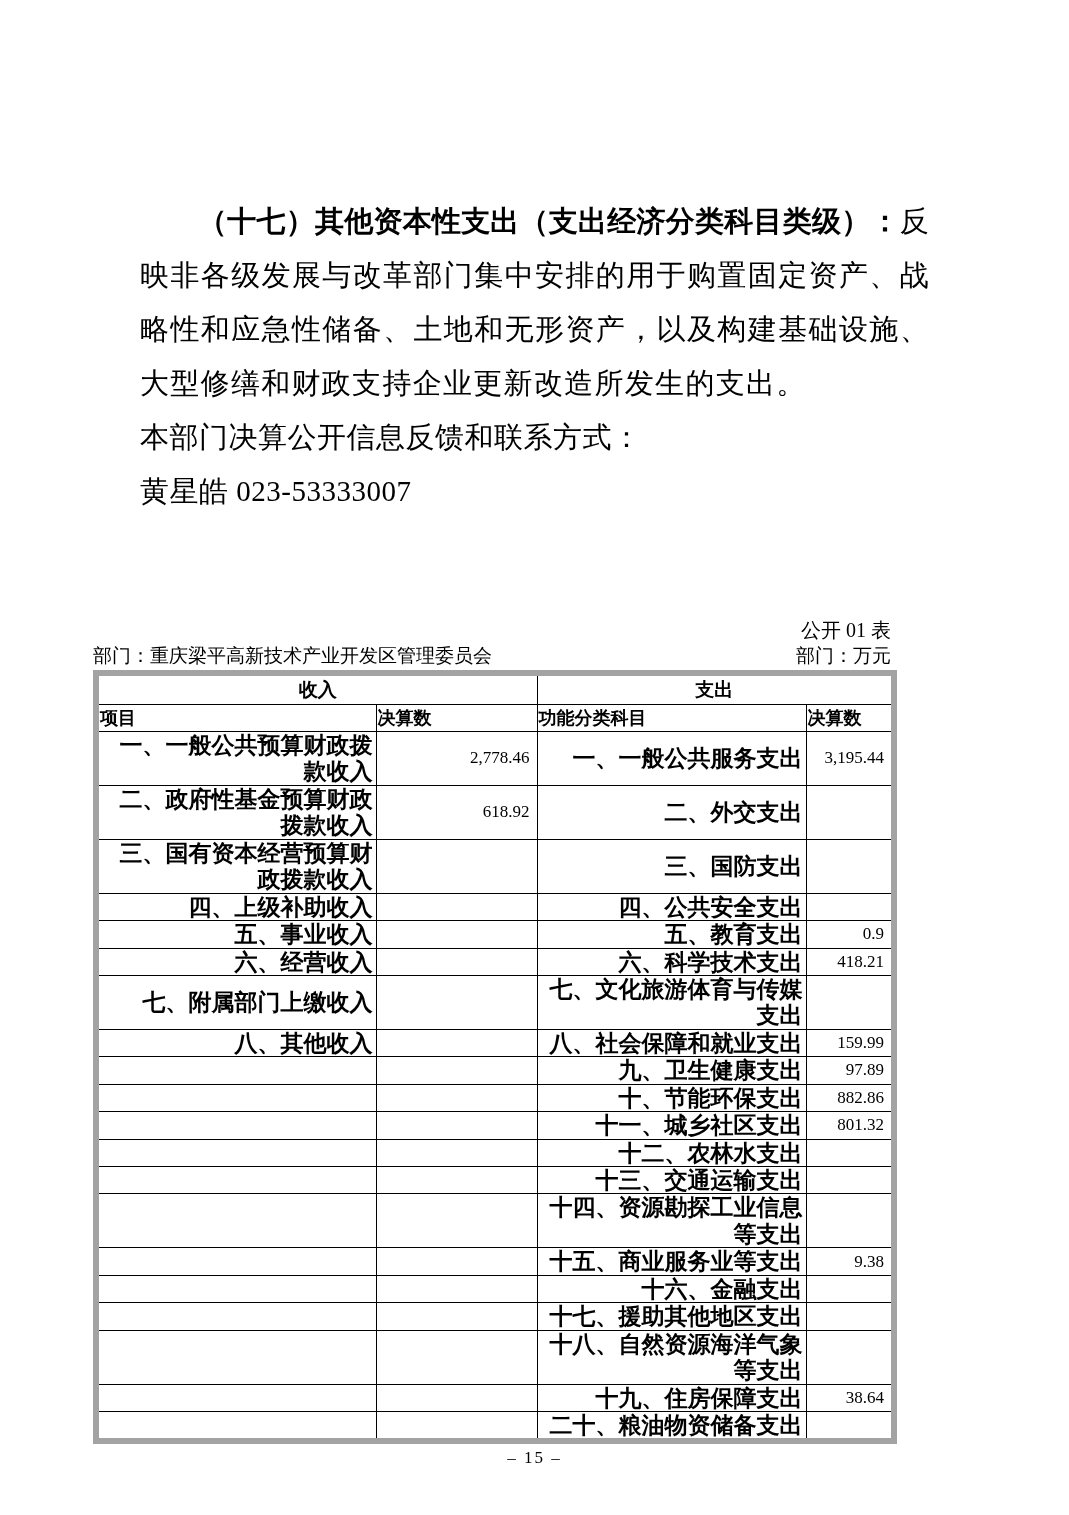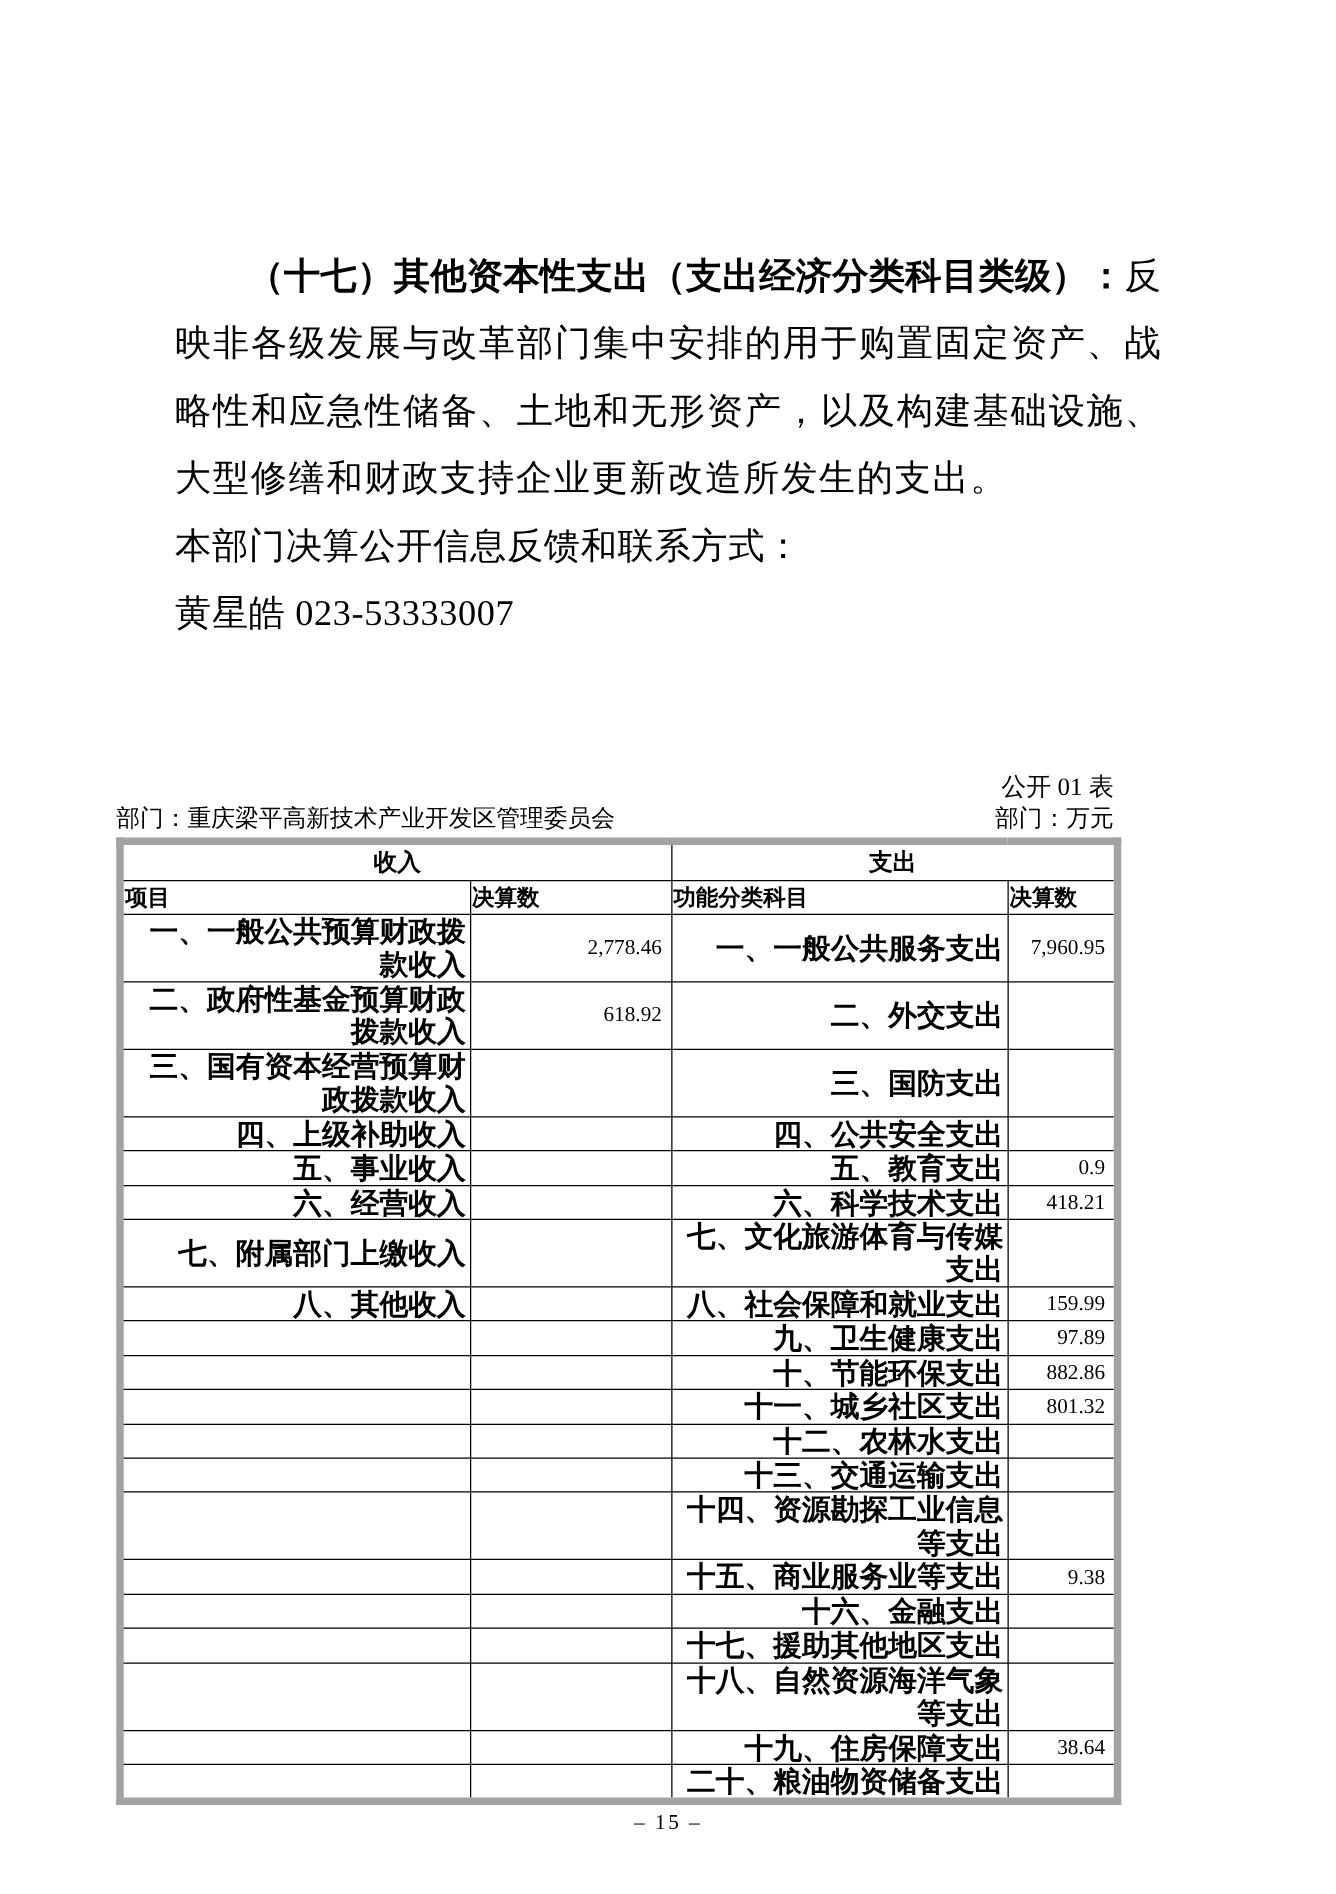--- a/index.html
+++ b/index.html
@@ -147,21 +147,21 @@
           <td>决算数</td>
           <td>功能分类科目</td>
           <td>决算数</td>
         </tr>
       </thead>
       <tbody>
           <tr>
             <td class="cell-label">一、一般公共预算财政拨款收入</td>
             <td class="cell-num">2,778.46</td>
             <td class="cell-label">一、一般公共服务支出</td>
-            <td class="cell-num">7,960.95</td>
+            <td class="cell-num">3,195.44</td>
           </tr>
           <tr>
             <td class="cell-label">二、政府性基金预算财政拨款收入</td>
             <td class="cell-num">618.92</td>
             <td class="cell-label">二、外交支出</td>
             <td class="cell-num"></td>
           </tr>
           <tr class="tall">
             <td class="cell-label">三、国有资本经营预算财政拨款收入</td>
             <td class="cell-num"></td>

